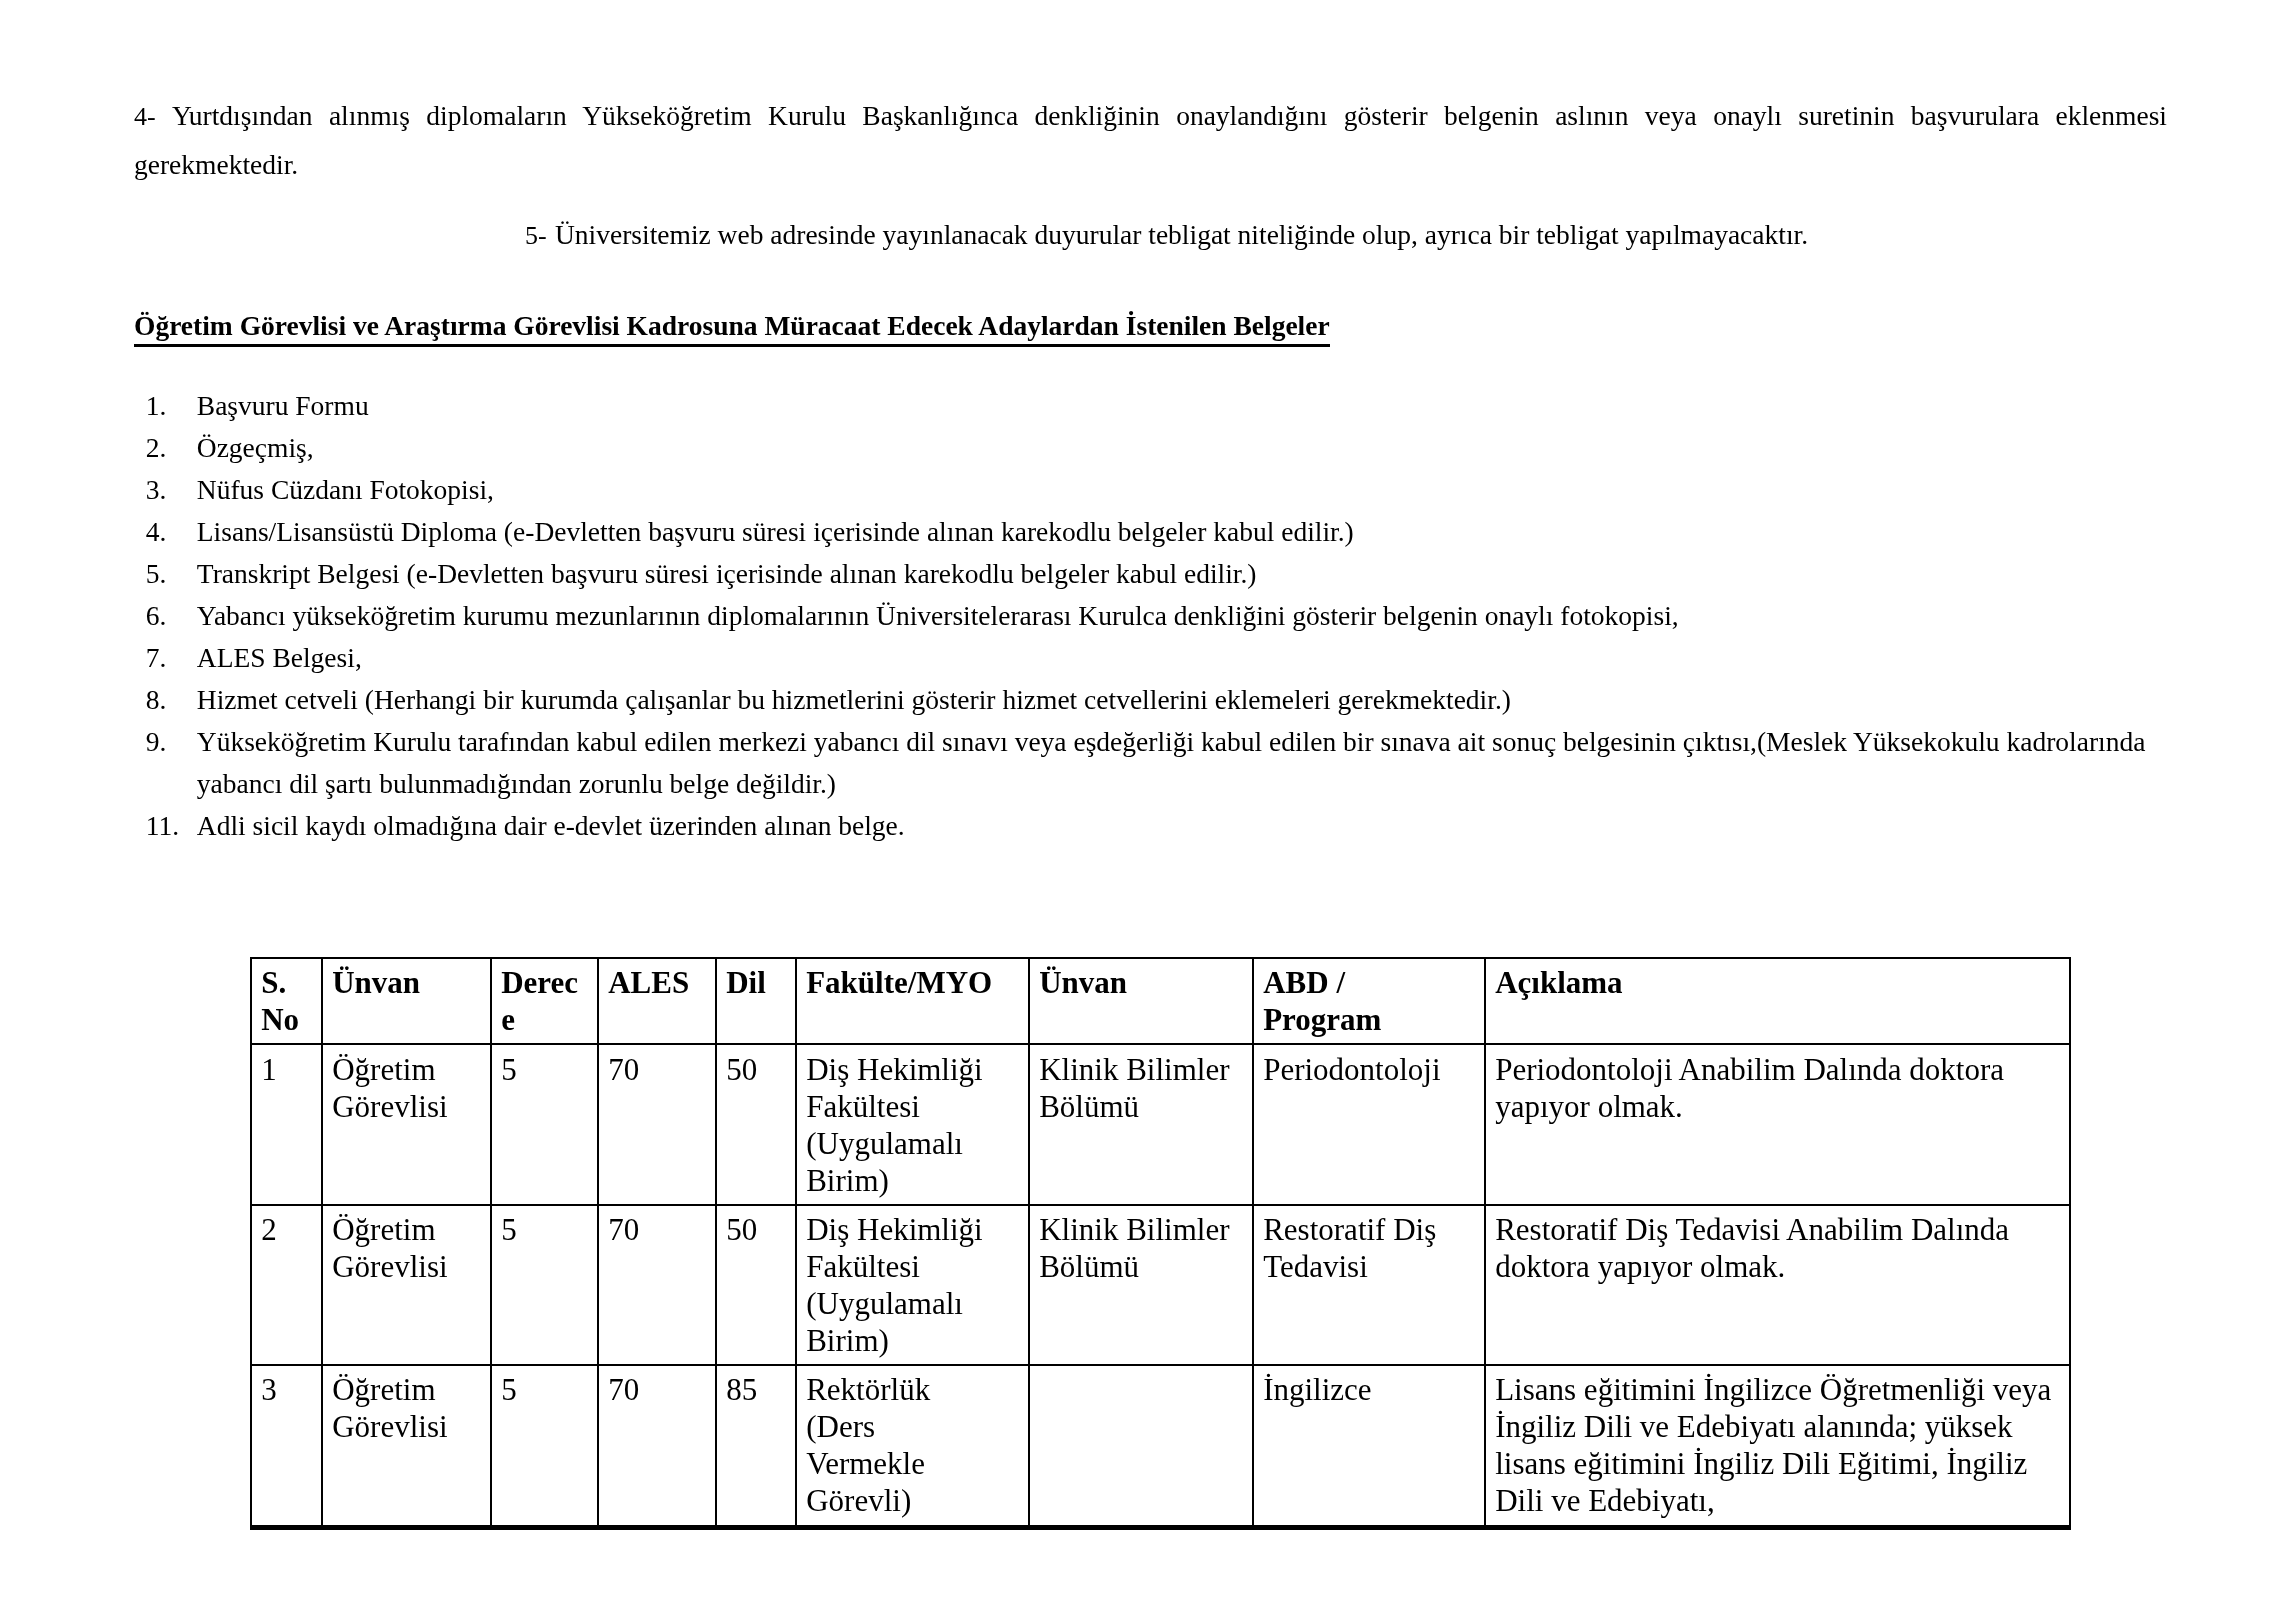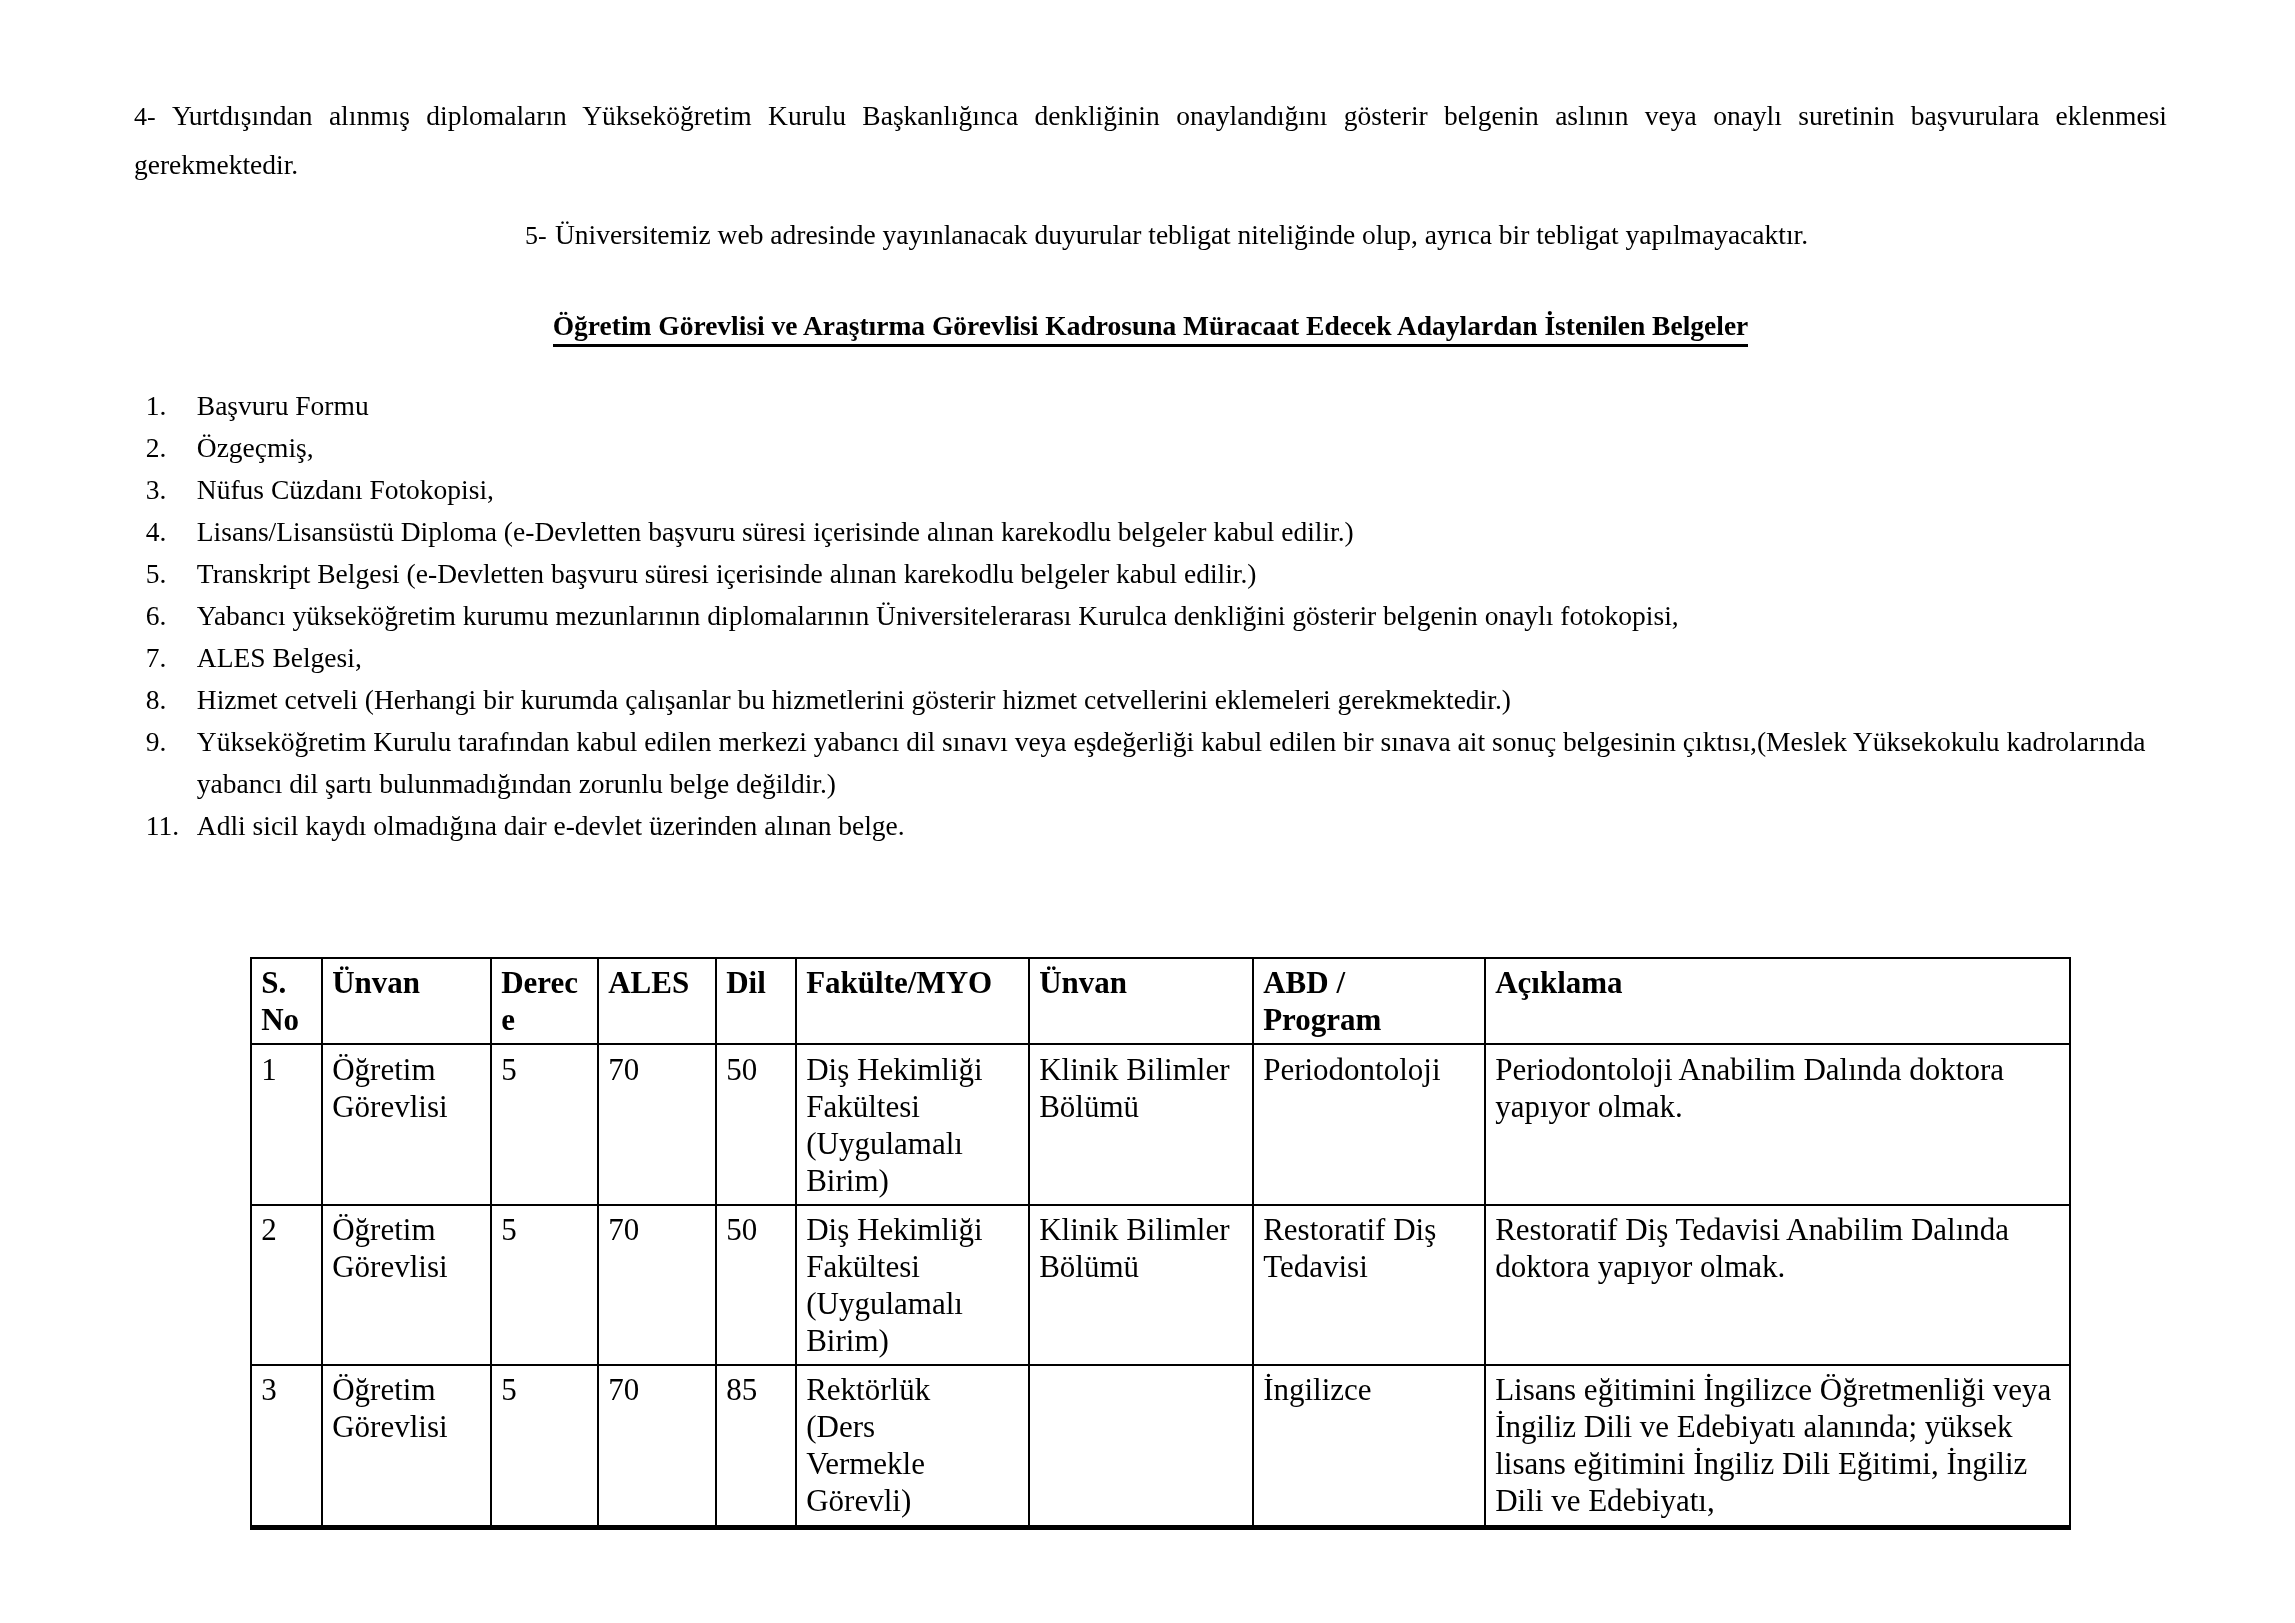--- a/index.html
+++ b/index.html
@@ -26,21 +26,21 @@
     display: inline-block;
     width: 38px;
     font-size: 26px;
   }
   .para-4 { padding-top: 92px; }
   .para-5 { margin-top: 22px; text-align: center; margin-left: 24px; }
 
   
   .heading {
     margin-top: 50px;
-    text-align: center;
+    text-align: left;
     font-size: 27.5px;
     font-weight: bold;
   }
   .heading span {
     border-bottom: 3.3px solid #000;
     padding-bottom: 2.6px;
   }
 
   
   .doc-list {

